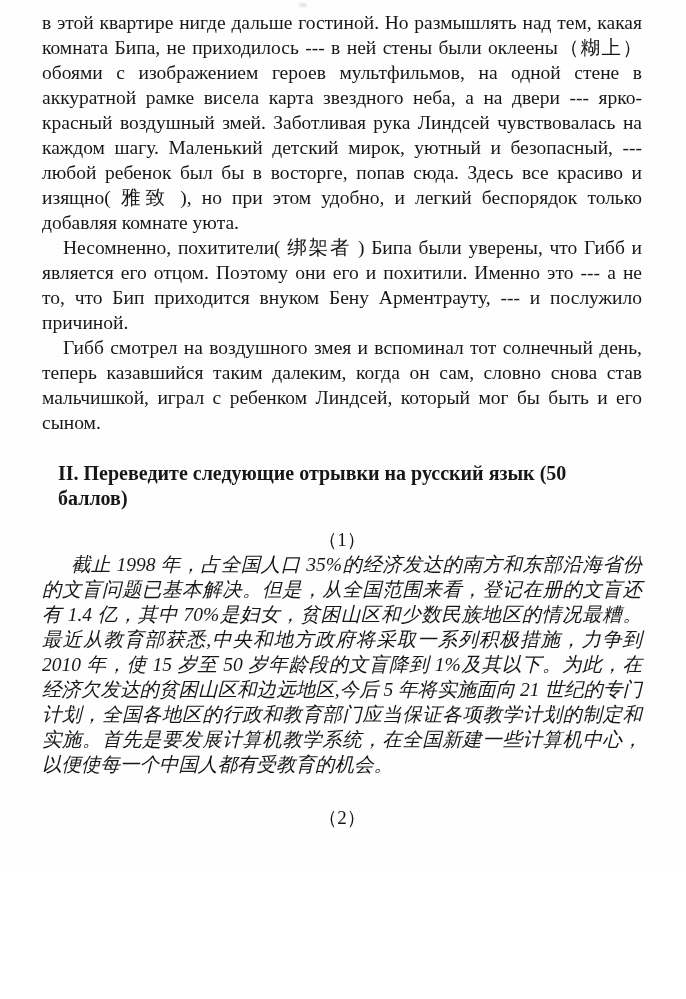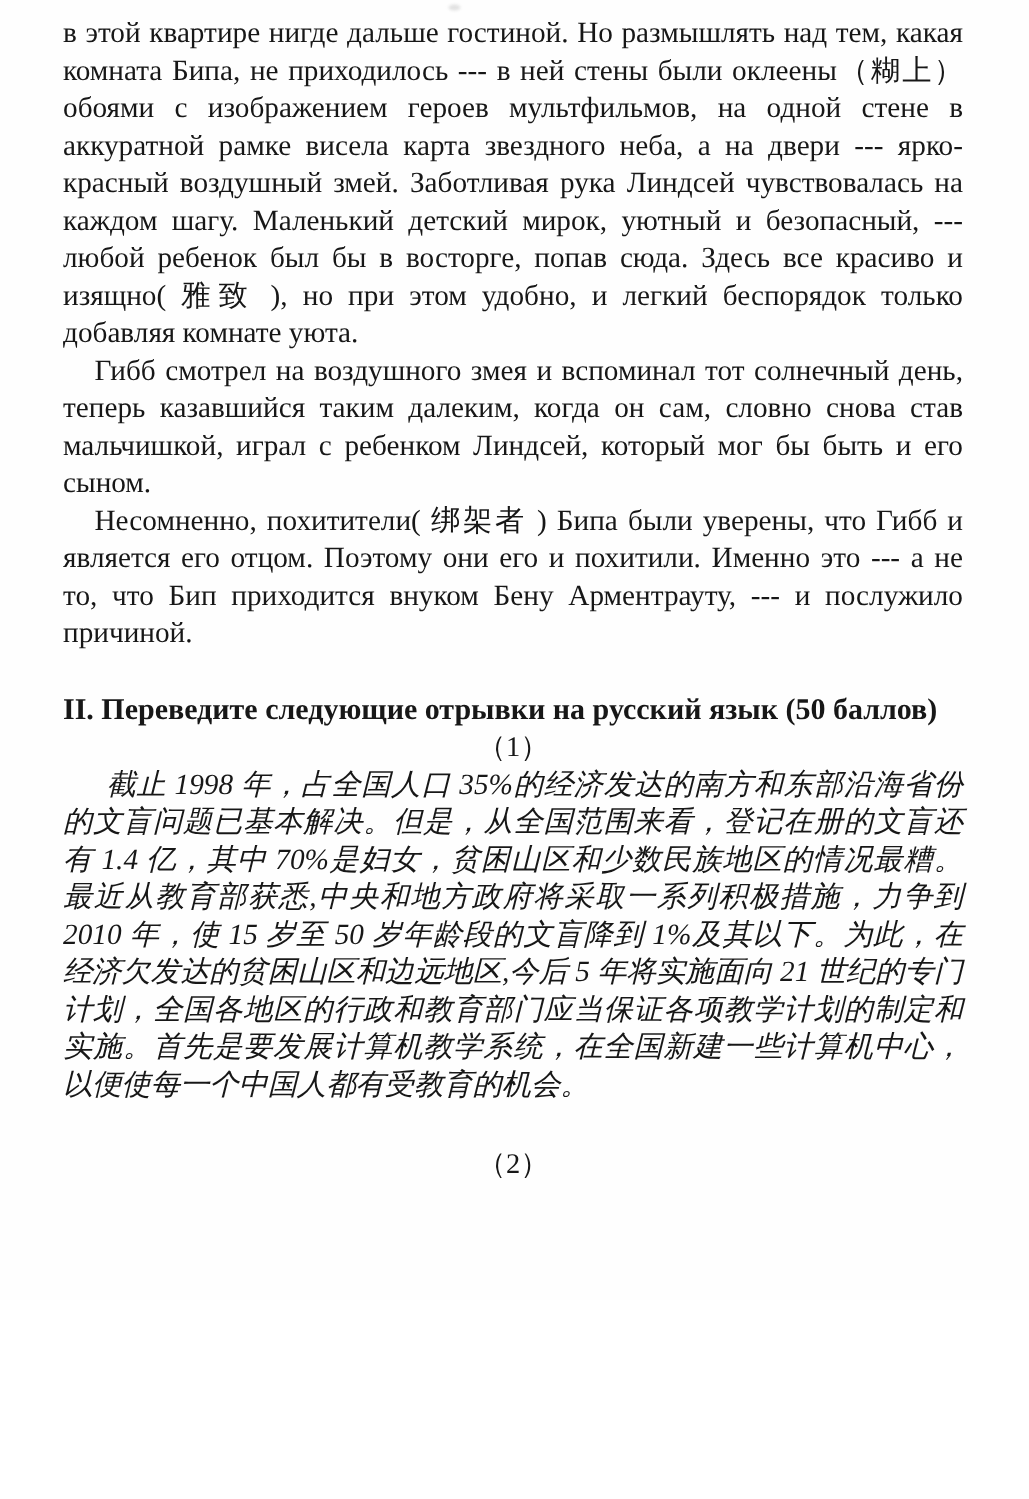--- a/index.html
+++ b/index.html
@@ -24,21 +24,21 @@
   }
   .ru {
     font-size: 19.5px;
     line-height: 25px;
     text-align: justify;
   }
   .ru.indent {
     text-indent: 21px;
   }
   .heading {
-    margin: 0;
+    margin: 16px;
     margin-top: 26px;
     font-size: 20px;
     font-weight: bold;
     line-height: 25px;
     text-align: left;
   }
   .passage-label {
     font-size: 19px;
     line-height: 25px;
     text-align: center;
@@ -77,23 +77,23 @@
 <body>
 
 <div class="page">
 
   <div class="scan-smudge"></div>
 
   <div class="content">
 
     <p class="ru">в этой квартире нигде дальше гостиной. Но размышлять над тем, какая комната Бипа, не приходилось --- в ней стены были оклеены（糊上） обоями с изображением героев мультфильмов, на одной стене в аккуратной рамке висела карта звездного неба, а на двери --- ярко-красный воздушный змей. Заботливая рука Линдсей чувствовалась на каждом шагу. Маленький детский мирок, уютный и безопасный, --- любой ребенок был бы в восторге, попав сюда. Здесь все красиво и изящно( 雅致 ), но при этом удобно, и легкий беспорядок только добавляя комнате уюта.</p>
 
+    <p class="ru indent">Несомненно, похитители( 绑架者 )  Бипа были уверены, что Гибб и является его отцом. Поэтому они его и похитили. Именно это --- а не то, что Бип приходится внуком Бену Арментрауту, --- и послужило причиной.</p>
+
     <p class="ru indent">Гибб смотрел на воздушного змея и вспоминал тот солнечный день, теперь казавшийся таким далеким, когда он сам, словно снова став мальчишкой, играл с ребенком Линдсей, который мог бы быть и его сыном.</p>
-
-    <p class="ru indent">Несомненно, похитители( 绑架者 )  Бипа были уверены, что Гибб и является его отцом. Поэтому они его и похитили. Именно это --- а не то, что Бип приходится внуком Бену Арментрауту, --- и послужило причиной.</p>
 
     <h2 class="heading">II. Переведите следующие отрывки на русский язык (50 баллов)</h2>
 
     <div class="passage-label">（1）</div>
 
     <p class="zh">截止 1998 年，占全国人口 35%的经济发达的南方和东部沿海省份的文盲问题已基本解决。但是，从全国范围来看，登记在册的文盲还有 1.4 亿，其中 70%是妇女，贫困山区和少数民族地区的情况最糟。最近从教育部获悉,中央和地方政府将采取一系列积极措施，力争到 2010 年，使 15 岁至 50 岁年龄段的文盲降到 1%及其以下。为此，在经济欠发达的贫困山区和边远地区,今后 5 年将实施面向 21 世纪的专门计划，全国各地区的行政和教育部门应当保证各项教学计划的制定和实施。首先是要发展计算机教学系统，在全国新建一些计算机中心，以便使每一个中国人都有受教育的机会。</p>
 
     <div class="passage-label second">（2）</div>
 
 

